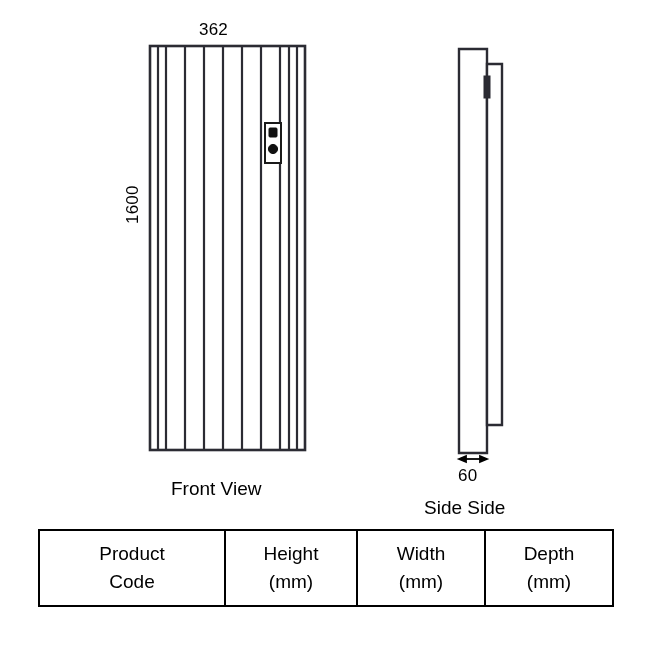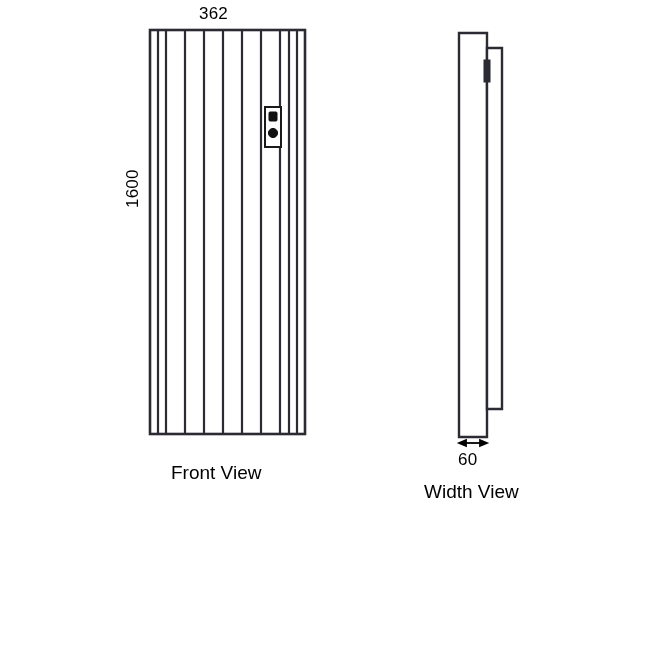--- a/index.html
+++ b/index.html
@@ -11,21 +11,21 @@
     width: 650px;
     height: 650px;
     position: relative;
     font-family: "Liberation Sans", sans-serif;
     color: #000000;
     overflow: hidden;
   }
 
   #drawing-root {
     position: absolute;
-    left: 0; top: 0;
+    left: 0; top: 16px;
     width: 650px;
     height: 596px;
     border-radius: 17px;
   }
 
   .svg-layer {
     position: absolute;
     left: 0; top: 0;
     width: 650px;
     height: 650px;
@@ -154,26 +154,44 @@
   </svg>
 
   <span class="dim-label" id="label-width-top">362</span>
 
   <span class="dim-label" id="label-height-left">1600</span>
 
   <span class="dim-label" id="label-depth-bottom">60</span>
 
   <span class="view-label" id="label-front-view">Front View</span>
 
-  <span class="view-label" id="label-side-view">Width View</span>
+  <span class="view-label" id="label-side-view">Side Side</span>
 
   <table id="spec-table">
     <colgroup>
       <col class="col-code">
         <col class="col-h">
         <col class="col-w">
         <col class="col-d">
     </colgroup>
     <tbody>
+      <tr>
+        <td class="header-cell">
+          <span class="hdr-line">Product</span>
+          <span class="hdr-line">Code</span>
+        </td>
+        <td class="header-cell">
+          <span class="hdr-line">Height</span>
+          <span class="hdr-line">(mm)</span>
+        </td>
+        <td class="header-cell">
+          <span class="hdr-line">Width</span>
+          <span class="hdr-line">(mm)</span>
+        </td>
+        <td class="header-cell">
+          <span class="hdr-line">Depth</span>
+          <span class="hdr-line">(mm)</span>
+        </td>
+      </tr>
     </tbody>
   </table>
 
 </div>
 
 </body></html>

